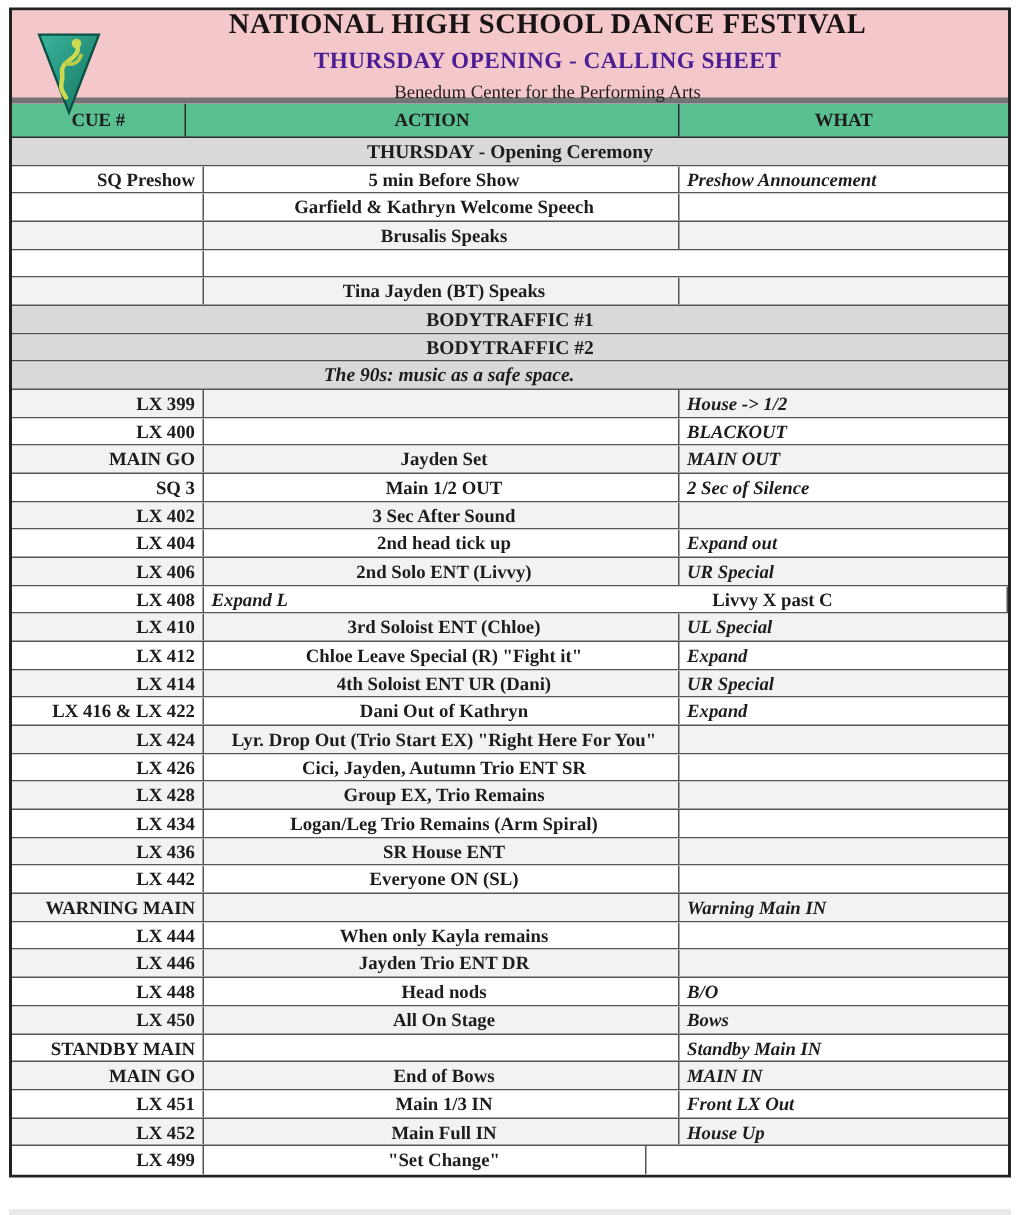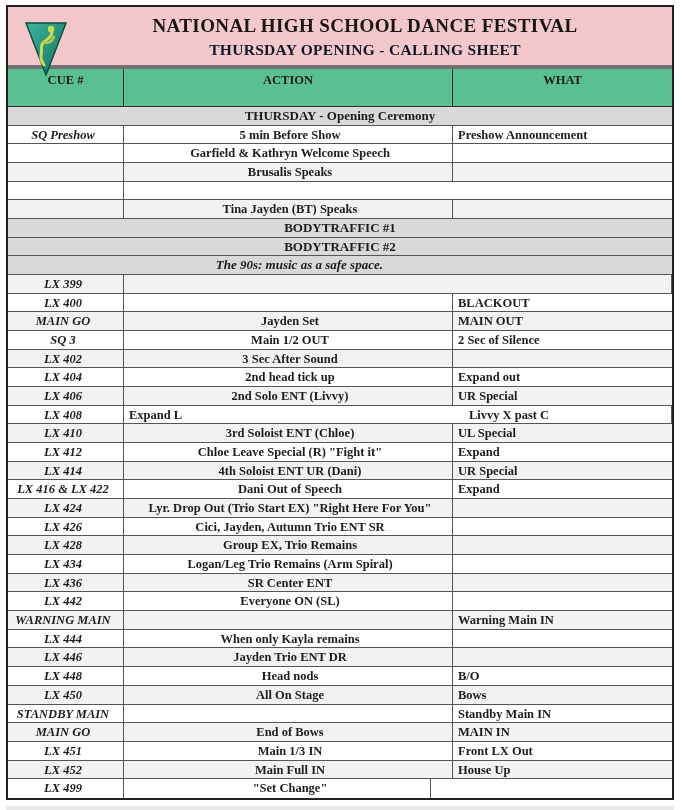--- a/index.html
+++ b/index.html
@@ -17,47 +17,47 @@
     position:relative;height:62px;background:var(--pink,#f4c8cb);
     border-bottom:4px solid #737373;box-sizing:border-box;
   }
   .logo-wrap{position:absolute;left:16px;top:13px;width:44px;height:58px;}
   .titles{
     position:absolute;left:60px;right:10px;top:0;height:100%;
     display:flex;flex-direction:column;align-items:center;justify-content:center;
     text-align:center;padding-top:2px;box-sizing:border-box;
   }
   .t1{font-size:19px;font-weight:bold;letter-spacing:.4px;line-height:23px;color:#181414;}
-  .t2{font-size:15.5px;font-weight:bold;letter-spacing:.3px;line-height:20px;margin-top:3px;color:#0f172a;}
+  .t2{font-size:15.5px;font-weight:bold;letter-spacing:.3px;line-height:20px;margin-top:3px;color:#4c1d95;}
   .t3{font-size:12.5px;font-weight:normal;line-height:15px;margin-top:3px;color:#241d1d;}
   
   .col-header{
-    display:flex;height:38px;line-height:22px;background:var(--green,#5abf91);
+    display:flex;height:23px;line-height:22px;background:var(--green,#5abf91);
     border-bottom:1px solid #2e2e2e;font-weight:bold;font-size:12.5px;box-sizing:border-box;
   }
   .col-header .c{box-sizing:border-box;text-align:center;}
   .c-cue{width:116px;border-right:1px solid #2e2e2e;}
   .c-action{flex:1;border-right:1px solid #2e2e2e;}
   .c-what{width:219px;}
   
   .row{
     display:flex;height:18.68px;line-height:18.68px;font-size:12.5px;font-weight:bold;
     border-bottom:1px solid #555;box-sizing:border-box;overflow:hidden;white-space:nowrap;
   }
   .row:last-child{border-bottom:none;gap:22px;}
   .row.plain{background:#ffffff;}
   .row.shaded{background:var(--band,#f2f2f2);}
   .row.section{
     background:var(--section,#d9d9d9);justify-content:center;text-align:center;
     font-size:13px;border-bottom:1px solid #555;
   }
   .row .cell{box-sizing:border-box;overflow:hidden;}
-  .cell.cue{width:116px;text-align:center;padding-right:5px;border-right:1px solid #555;font-style:italic;}
+  .cell.cue{width:128px;text-align:right;padding-right:5px;border-right:1px solid #555;}
   .cell.action{flex:1;text-align:center;padding-left:4px;border-right:1px solid #555;}
-  .cell.what{width:219px;text-align:left;padding-left:5px;}
+  .cell.what{width:219px;text-align:left;padding-left:5px;font-style:italic;}
   .it{font-style:italic;}
   
   .bottom-sliver{
     position:absolute;left:6px;top:806px;width:668px;height:4px;background:#e9e9e9;
   }
 </style>
 </head>
 <body style="--pink: #f4c8cb; --green: #5abf91; --section: #d9d9d9; --band: #f2f2f2;">
 
 <div class="sheet">
@@ -73,20 +73,21 @@
         </defs>
         <polygon points="2,3 42,3 22,55" fill="url(#lg)" stroke="#0c4f43" stroke-width="1.5"></polygon>
         <path d="M26,9 C31,14 25,18 20,22 C15,26 19,30 17,35 C16,39 18,42 20,45" stroke="#cdd94f" stroke-width="3" fill="none" stroke-linecap="round"></path>
         <path d="M20,22 C24,24 28,22 30,17" stroke="#b8cc49" stroke-width="2.5" fill="none" stroke-linecap="round"></path>
         <circle cx="27" cy="9" r="3.2" fill="#cdd94f"></circle>
       </svg>
     </div>
     <div class="titles">
       <div class="t1">NATIONAL HIGH SCHOOL DANCE FESTIVAL</div>
       <div class="t2">THURSDAY OPENING - CALLING SHEET</div>
+      <div class="t3">Benedum Center for the Performing Arts</div>
     </div>
   </div>
 
   <div class="col-header">
     <div class="c c-cue">CUE #</div>
     <div class="c c-action">ACTION</div>
     <div class="c c-what">WHAT</div>
   </div>
 
   <div id="rows">
@@ -123,20 +124,21 @@
       <div class="row section">
         <span>BODYTRAFFIC #2</span>
       </div>
       <div class="row section">
         <span class="it">The 90s: music as a safe space.</span>
         <span style="white-space: pre; margin-top: 37px;"> - Juel D. Lane</span>
       </div>
       <div class="row shaded">
         <div class="cell cue">LX 399</div>
         <div class="cell action"></div>
+        <div class="cell what">House -&gt; 1/2</div>
       </div>
       <div class="row plain">
         <div class="cell cue">LX 400</div>
         <div class="cell action"></div>
         <div class="cell what">BLACKOUT</div>
       </div>
       <div class="row shaded">
         <div class="cell cue">MAIN GO</div>
         <div class="cell action">Jayden Set</div>
         <div class="cell what">MAIN OUT</div>
@@ -176,21 +178,21 @@
         <div class="cell action">Chloe Leave Special (R) "Fight it"</div>
         <div class="cell what">Expand</div>
       </div>
       <div class="row shaded">
         <div class="cell cue">LX 414</div>
         <div class="cell action">4th Soloist ENT UR (Dani)</div>
         <div class="cell what">UR Special</div>
       </div>
       <div class="row plain">
         <div class="cell cue">LX 416 &amp; LX 422</div>
-        <div class="cell action">Dani Out of Speech</div>
+        <div class="cell action">Dani Out of Kathryn</div>
         <div class="cell what">Expand</div>
       </div>
       <div class="row shaded">
         <div class="cell cue">LX 424</div>
         <div class="cell action">Lyr. Drop Out (Trio Start EX) "Right Here For You"</div>
         <div class="cell what"></div>
       </div>
       <div class="row plain">
         <div class="cell cue">LX 426</div>
         <div class="cell action">Cici, Jayden, Autumn Trio ENT SR</div>
@@ -201,21 +203,21 @@
         <div class="cell action">Group EX, Trio Remains</div>
         <div class="cell what"></div>
       </div>
       <div class="row plain">
         <div class="cell cue">LX 434</div>
         <div class="cell action">Logan/Leg Trio Remains (Arm Spiral)</div>
         <div class="cell what"></div>
       </div>
       <div class="row shaded">
         <div class="cell cue">LX 436</div>
-        <div class="cell action">SR Center ENT</div>
+        <div class="cell action">SR House ENT</div>
         <div class="cell what"></div>
       </div>
       <div class="row plain">
         <div class="cell cue">LX 442</div>
         <div class="cell action">Everyone ON (SL)</div>
         <div class="cell what"></div>
       </div>
       <div class="row shaded">
         <div class="cell cue">WARNING MAIN</div>
         <div class="cell action"></div>

